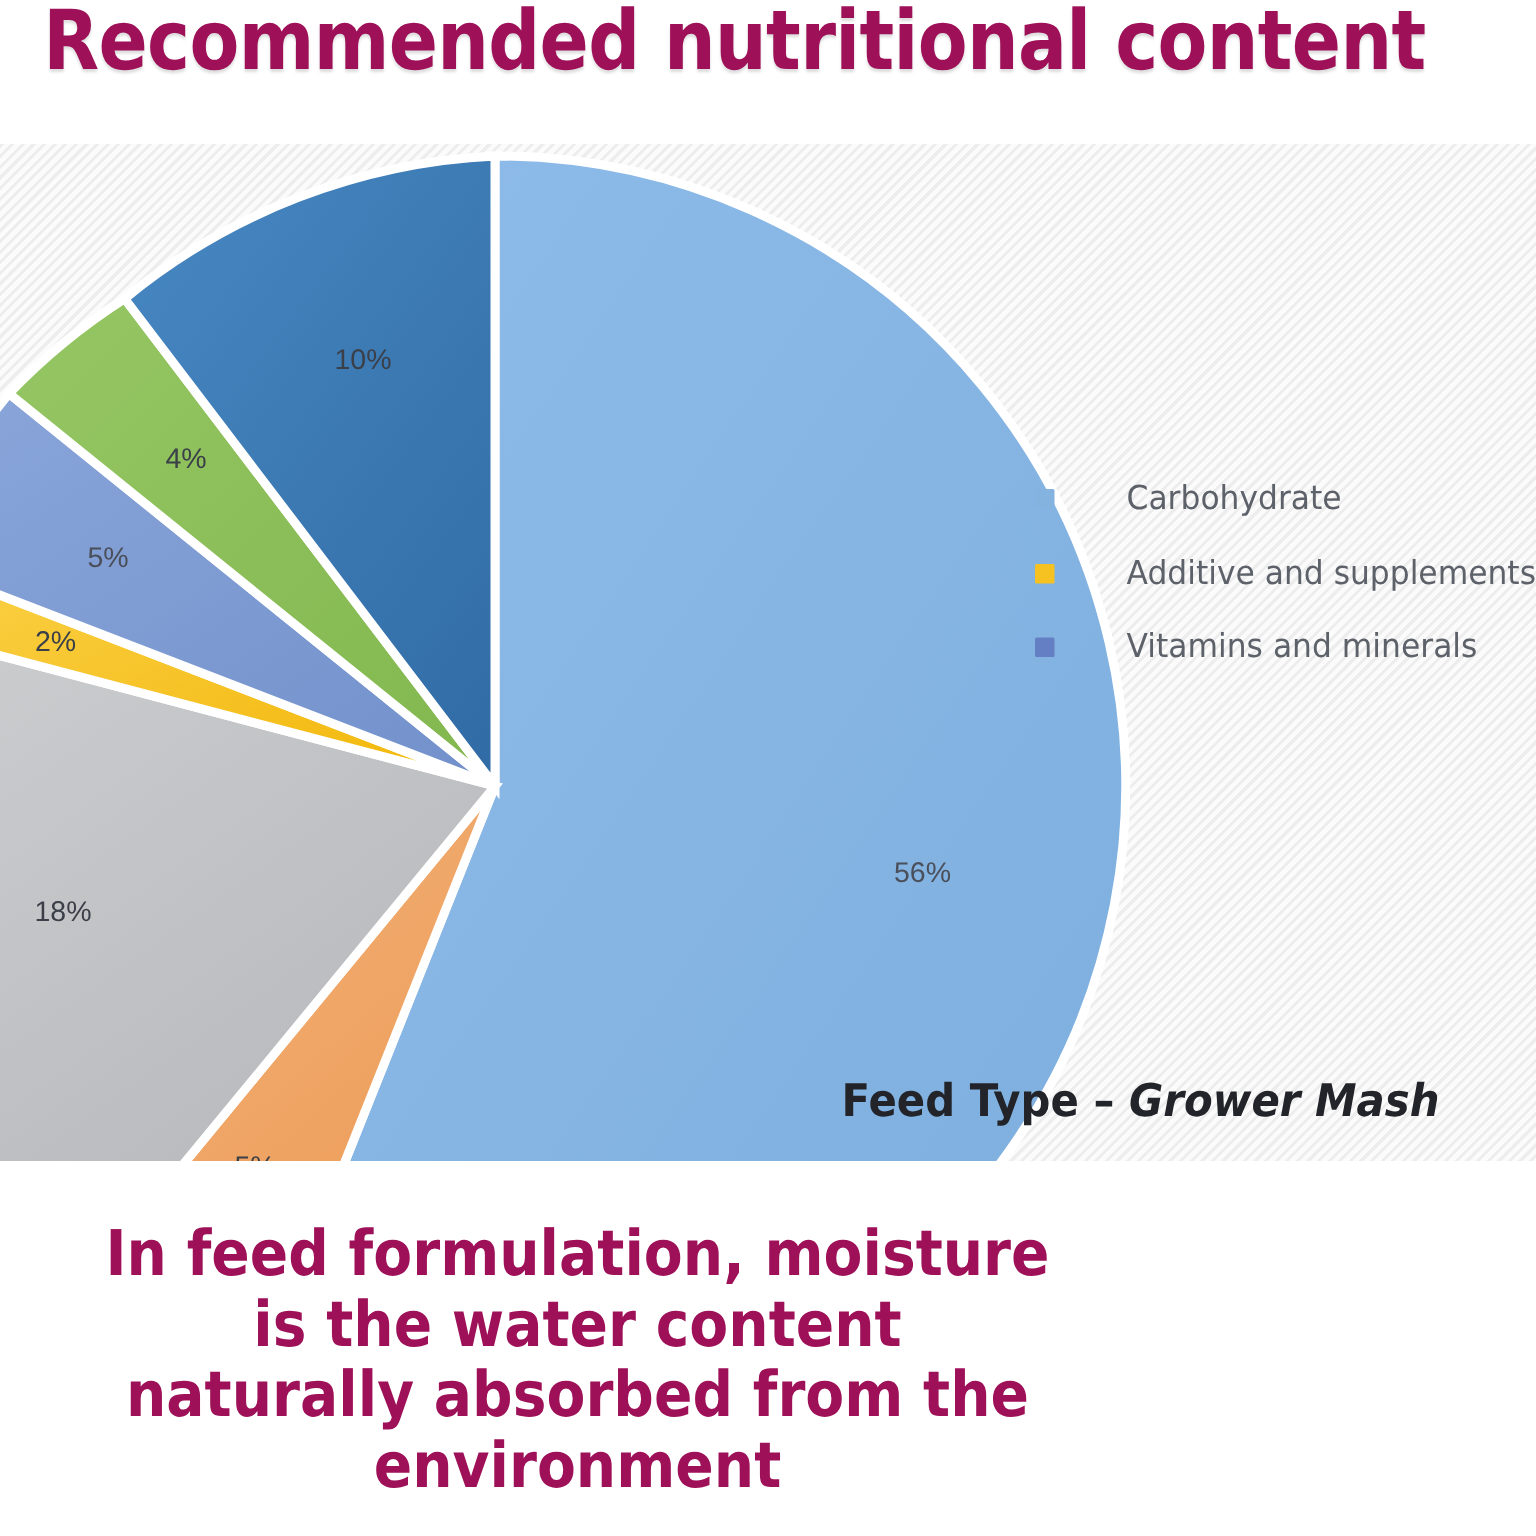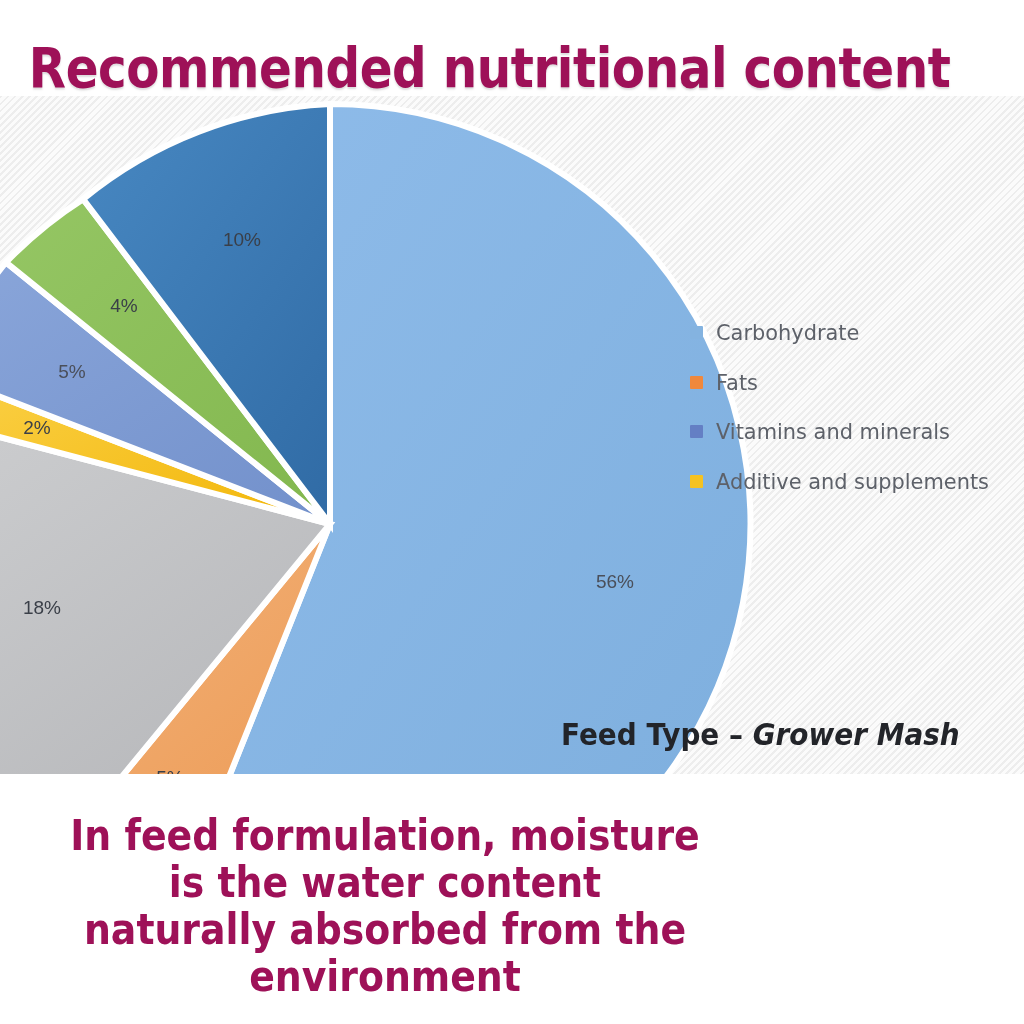--- a/index.html
+++ b/index.html
@@ -8,21 +8,21 @@
     background:#ffffff;
     font-family:"Liberation Sans", sans-serif;
     overflow:hidden;
     position:relative;
   }
 
   
   .title-band{
     position:absolute;left:0;top:0;width:980px;height:96px;
     background:#ffffff;
-    display:flex;align-items:flex-end;justify-content:center;
+    display:flex;align-items:flex-start;justify-content:center;
     z-index:5;
   }
   .title-text{
     font-family:"DejaVu Sans", sans-serif;
     font-weight:bold;
     font-size:55px;
     letter-spacing:-0.5px;
     color:#9e1158;
     transform:scaleX(0.88);
     transform-origin:center center;
@@ -60,20 +60,21 @@
 
   
   .legend{
     position:absolute;
     left:690px;top:212px;
     width:330px;
   }
   .legend-row{
     display:flex;align-items:center;
     height:49.5px;
+    gap:35px;
   }
   .legend-swatch{
     width:13px;height:13px;
     margin-right:13px;
     flex:0 0 auto;
     border-radius:1px;
   }
   .legend-label{
     font-family:"DejaVu Sans", sans-serif;
     font-size:22px;
@@ -186,30 +187,26 @@
       </g>
     </svg>
   </div>
 
   <div class="legend">
     <div class="legend-row">
       <span class="legend-swatch" style="background:#84b3e0"></span>
       <span class="legend-label">Carbohydrate</span>
     </div>
     <div class="legend-row">
-      <span class="legend-swatch" style="background:#f0883c"></span>
-      <span class="legend-label">Fats</span>
+      <span class="legend-swatch" style="background:#f5c221"></span>
+      <span class="legend-label">Additive and supplements</span>
     </div>
     <div class="legend-row">
       <span class="legend-swatch" style="background:#647fc4"></span>
       <span class="legend-label">Vitamins and minerals</span>
-    </div>
-    <div class="legend-row">
-      <span class="legend-swatch" style="background:#f5c221"></span>
-      <span class="legend-label">Additive and supplements</span>
     </div>
   </div>
 
   <div class="feed-type">
     <span>Feed Type – </span><span class="italic">Grower Mash</span>
   </div>
 </div>
 
 <div class="caption-band">
   <div class="caption-text">

